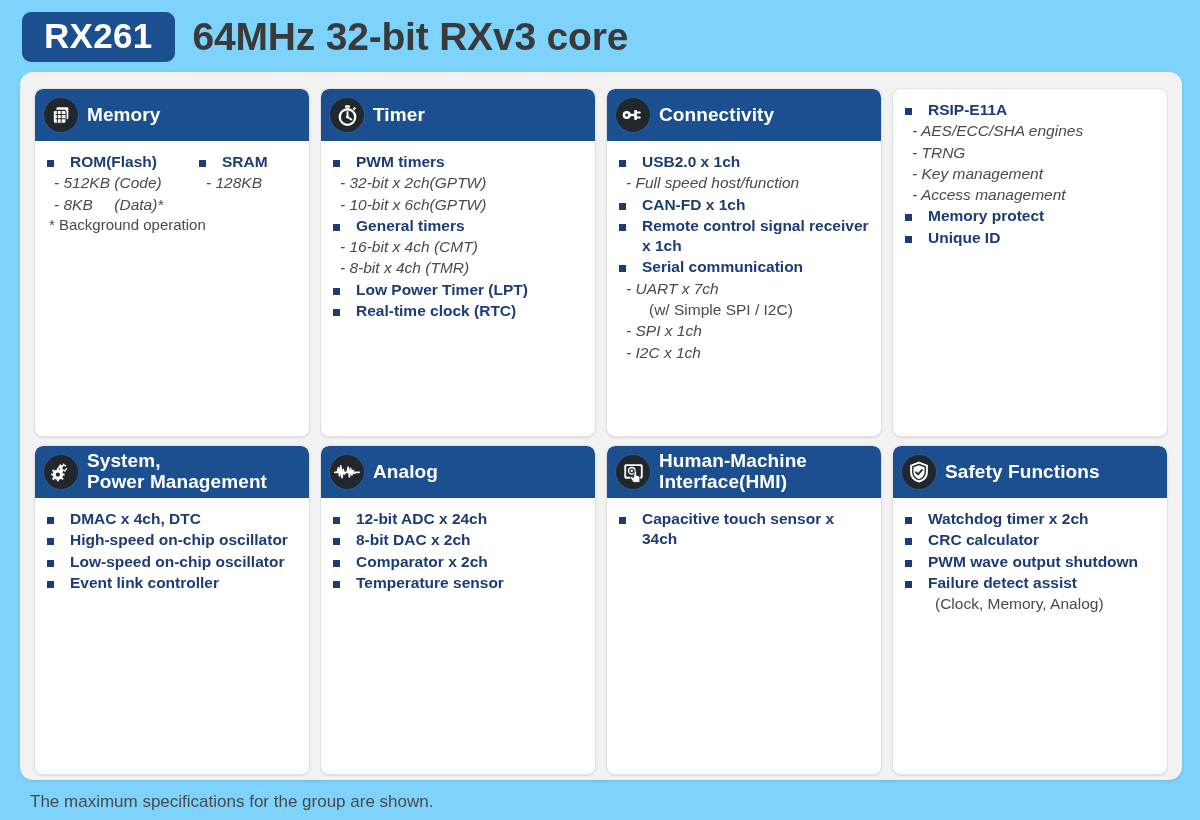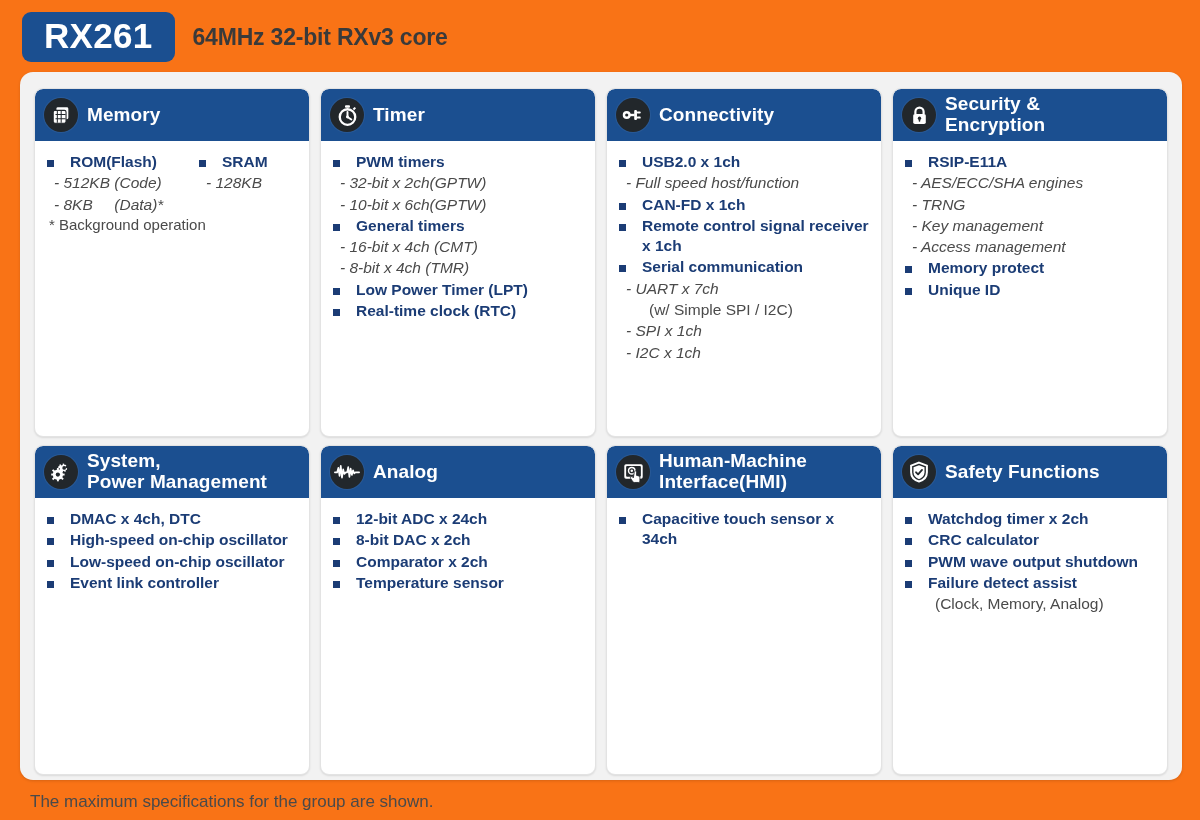--- a/index.html
+++ b/index.html
@@ -9,21 +9,21 @@
     height: 820px;
     background: #ffffff;
     font-family: "Liberation Sans", sans-serif;
     overflow: hidden;
   }
 
   .page {
     position: relative;
     width: 1200px;
     height: 820px;
-    background: #f97316;
+    background: #7dd3fc;
   }
 
   
   .header {
     position: absolute;
     left: 22px;
     top: 12px;
     display: flex;
     align-items: center;
     gap: 18px;
@@ -35,21 +35,21 @@
     color: #ffffff;
     font-size: 35px;
     font-weight: bold;
     letter-spacing: 0.3px;
     padding: 4px 22px 7px 22px;
     border-radius: 9px;
     line-height: 1.12;
   }
 
   .header-title {
-    font-size: 23px;
+    font-size: 39px;
     font-weight: bold;
     color: #3a3a3a;
     letter-spacing: -0.2px;
     white-space: nowrap;
   }
 
   
   .board {
     position: absolute;
     left: 20px;
@@ -294,32 +294,20 @@
               <span class="b-sq"></span>
               <span class="b-txt">Serial communication</span>
             </div>
             <div class="d-row">- UART x 7ch</div>
             <div class="sub-note">(w/ Simple SPI / I2C)</div>
             <div class="d-row">- SPI x 1ch</div>
             <div class="d-row">- I2C x 1ch</div>
           </div>
         </div>
         <div class="card">
-          <div class="card-header">
-            <div class="hdr-icon">
-              <svg width="21" height="21" viewBox="0 0 24 24" fill="none">
-      <path d="M7.3 10.5V7.7a4.7 4.7 0 0 1 9.4 0v2.8" stroke="#fff" stroke-width="2.5" fill="none"></path>
-      <rect x="4.8" y="10.2" width="14.4" height="11.4" rx="2" fill="#fff"></rect>
-      <circle cx="12" cy="15.1" r="1.9" fill="#22272b"></circle>
-      <rect x="11.1" y="15.1" width="1.8" height="4.1" rx="0.8" fill="#22272b"></rect>
-    </svg>
-            </div>
-            <div class="card-title">Security &amp;
-Encryption</div>
-          </div>
           <div class="card-body">
             <div class="b-row">
               <span class="b-sq"></span>
               <span class="b-txt">RSIP-E11A</span>
             </div>
             <div class="d-row">- AES/ECC/SHA engines</div>
             <div class="d-row">- TRNG</div>
             <div class="d-row">- Key management</div>
             <div class="d-row">- Access management</div>
             <div class="b-row">

